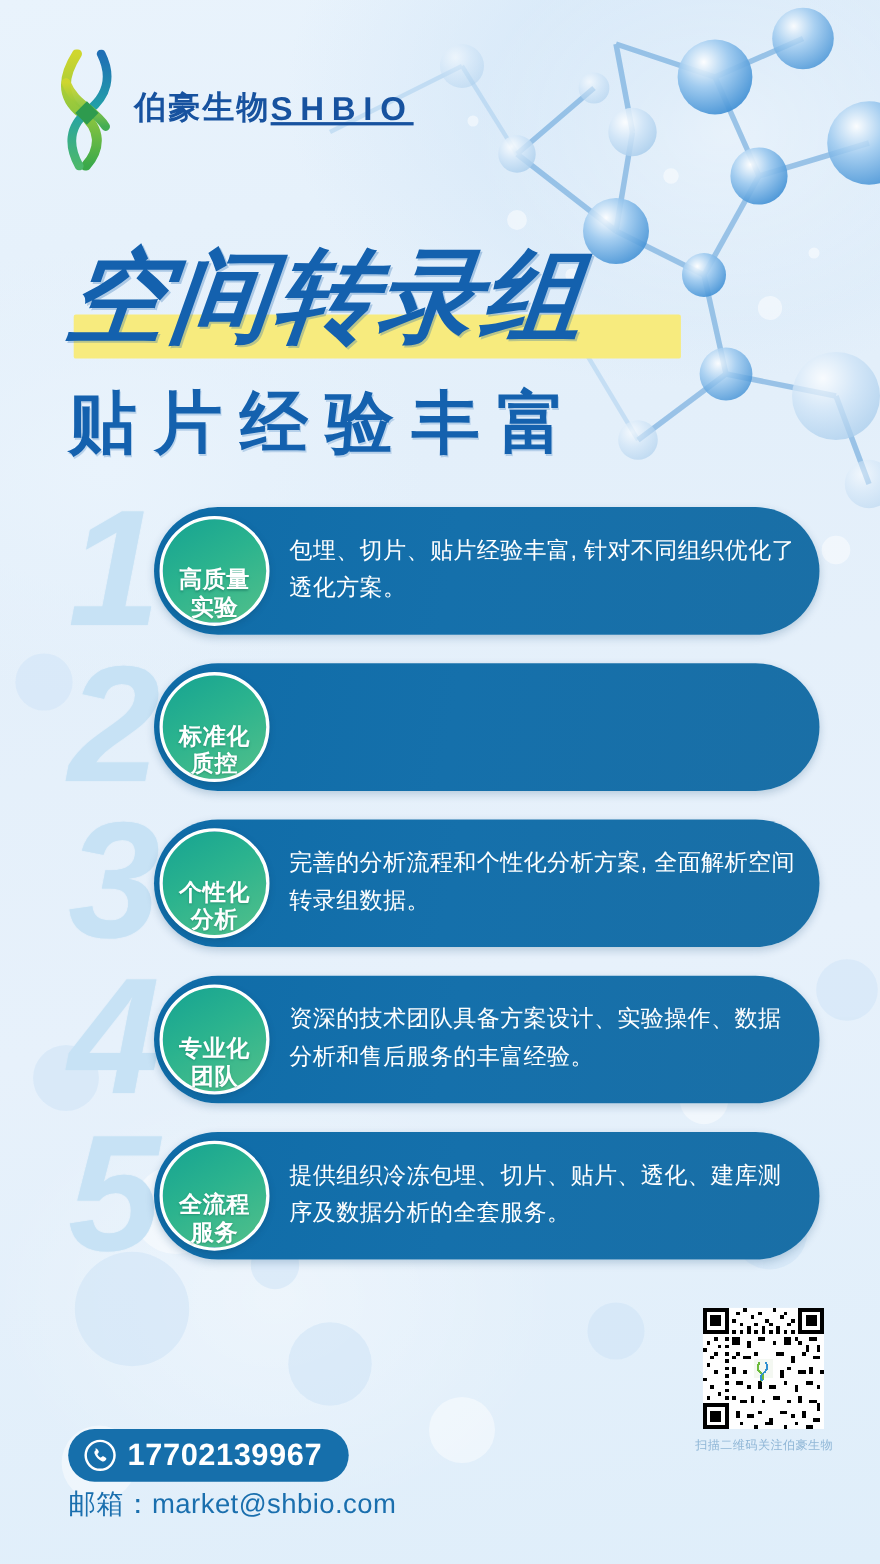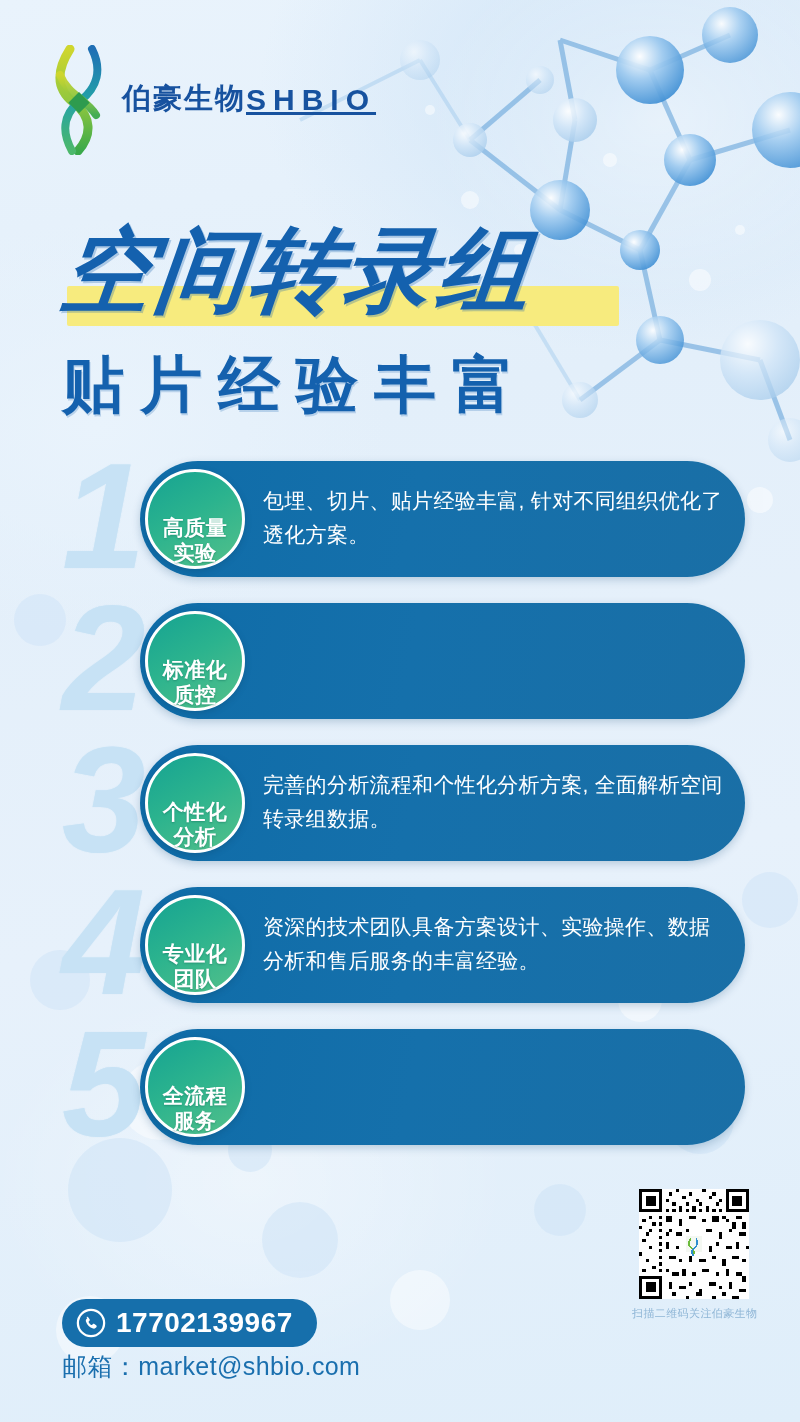--- a/index.html
+++ b/index.html
@@ -286,20 +286,21 @@
       <div class="feat-desc">资深的技术团队具备方案设计、实验操作、数据分析和售后服务的丰富经验。</div>
     </div>
 
     <div class="feature">
       <div class="feat-num">5</div>
       <div class="feat-card"></div>
       <div class="feat-badge">
         <span>全流程</span>
         <span>服务</span>
       </div>
+      <div class="feat-desc">提供组织冷冻包埋、切片、贴片、透化、建库测序及数据分析的全套服务。</div>
     </div>
 
   </div>
 
   <div class="phone-pill">
     <svg class="phone-icon" viewBox="0 0 32 32" aria-hidden="true">
       <circle cx="16" cy="16" r="14" fill="none" stroke="#ffffff" stroke-width="2.4"></circle>
       <path d="M11.2 9.8c.6-.6 1.5-.5 2 .2l1.3 1.9c.4.6.3 1.3-.2 1.8l-.7.7c-.2.2-.2.5-.1.8.5 1.2 1.6 2.3 2.8 2.9.3.1.6.1.8-.1l.7-.7c.5-.5 1.2-.6 1.8-.2l1.9 1.3c.7.5.8 1.4.2 2l-.9.9c-.7.7-1.7.9-2.6.6-3.6-1.2-6.4-4-7.6-7.6-.3-.9-.1-1.9.6-2.6l.9-.9z" fill="#ffffff"></path>
     </svg>
     <div class="phone-num">17702139967</div>

